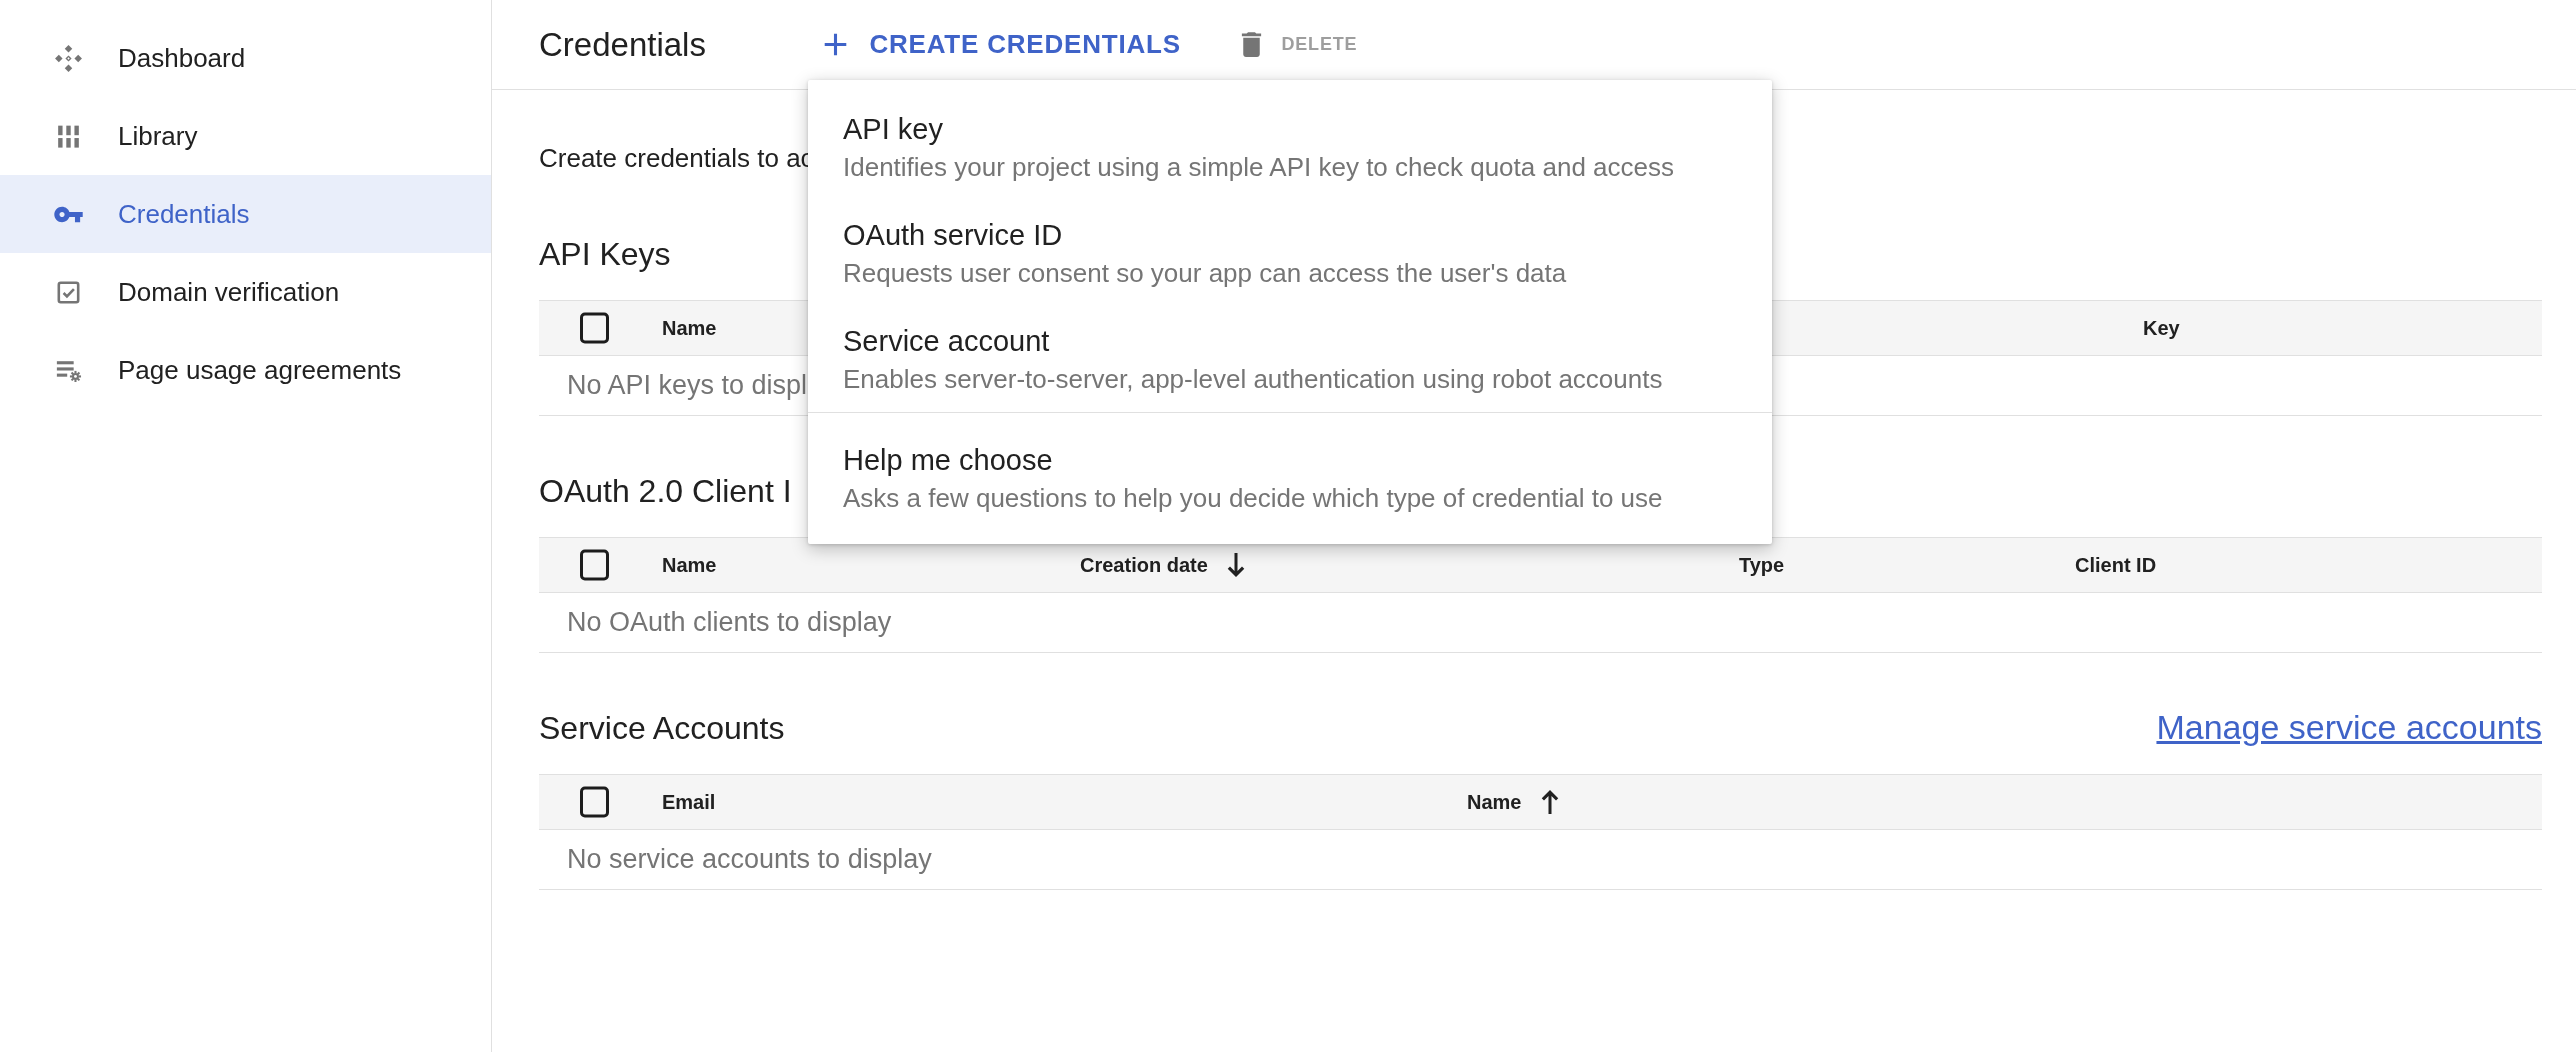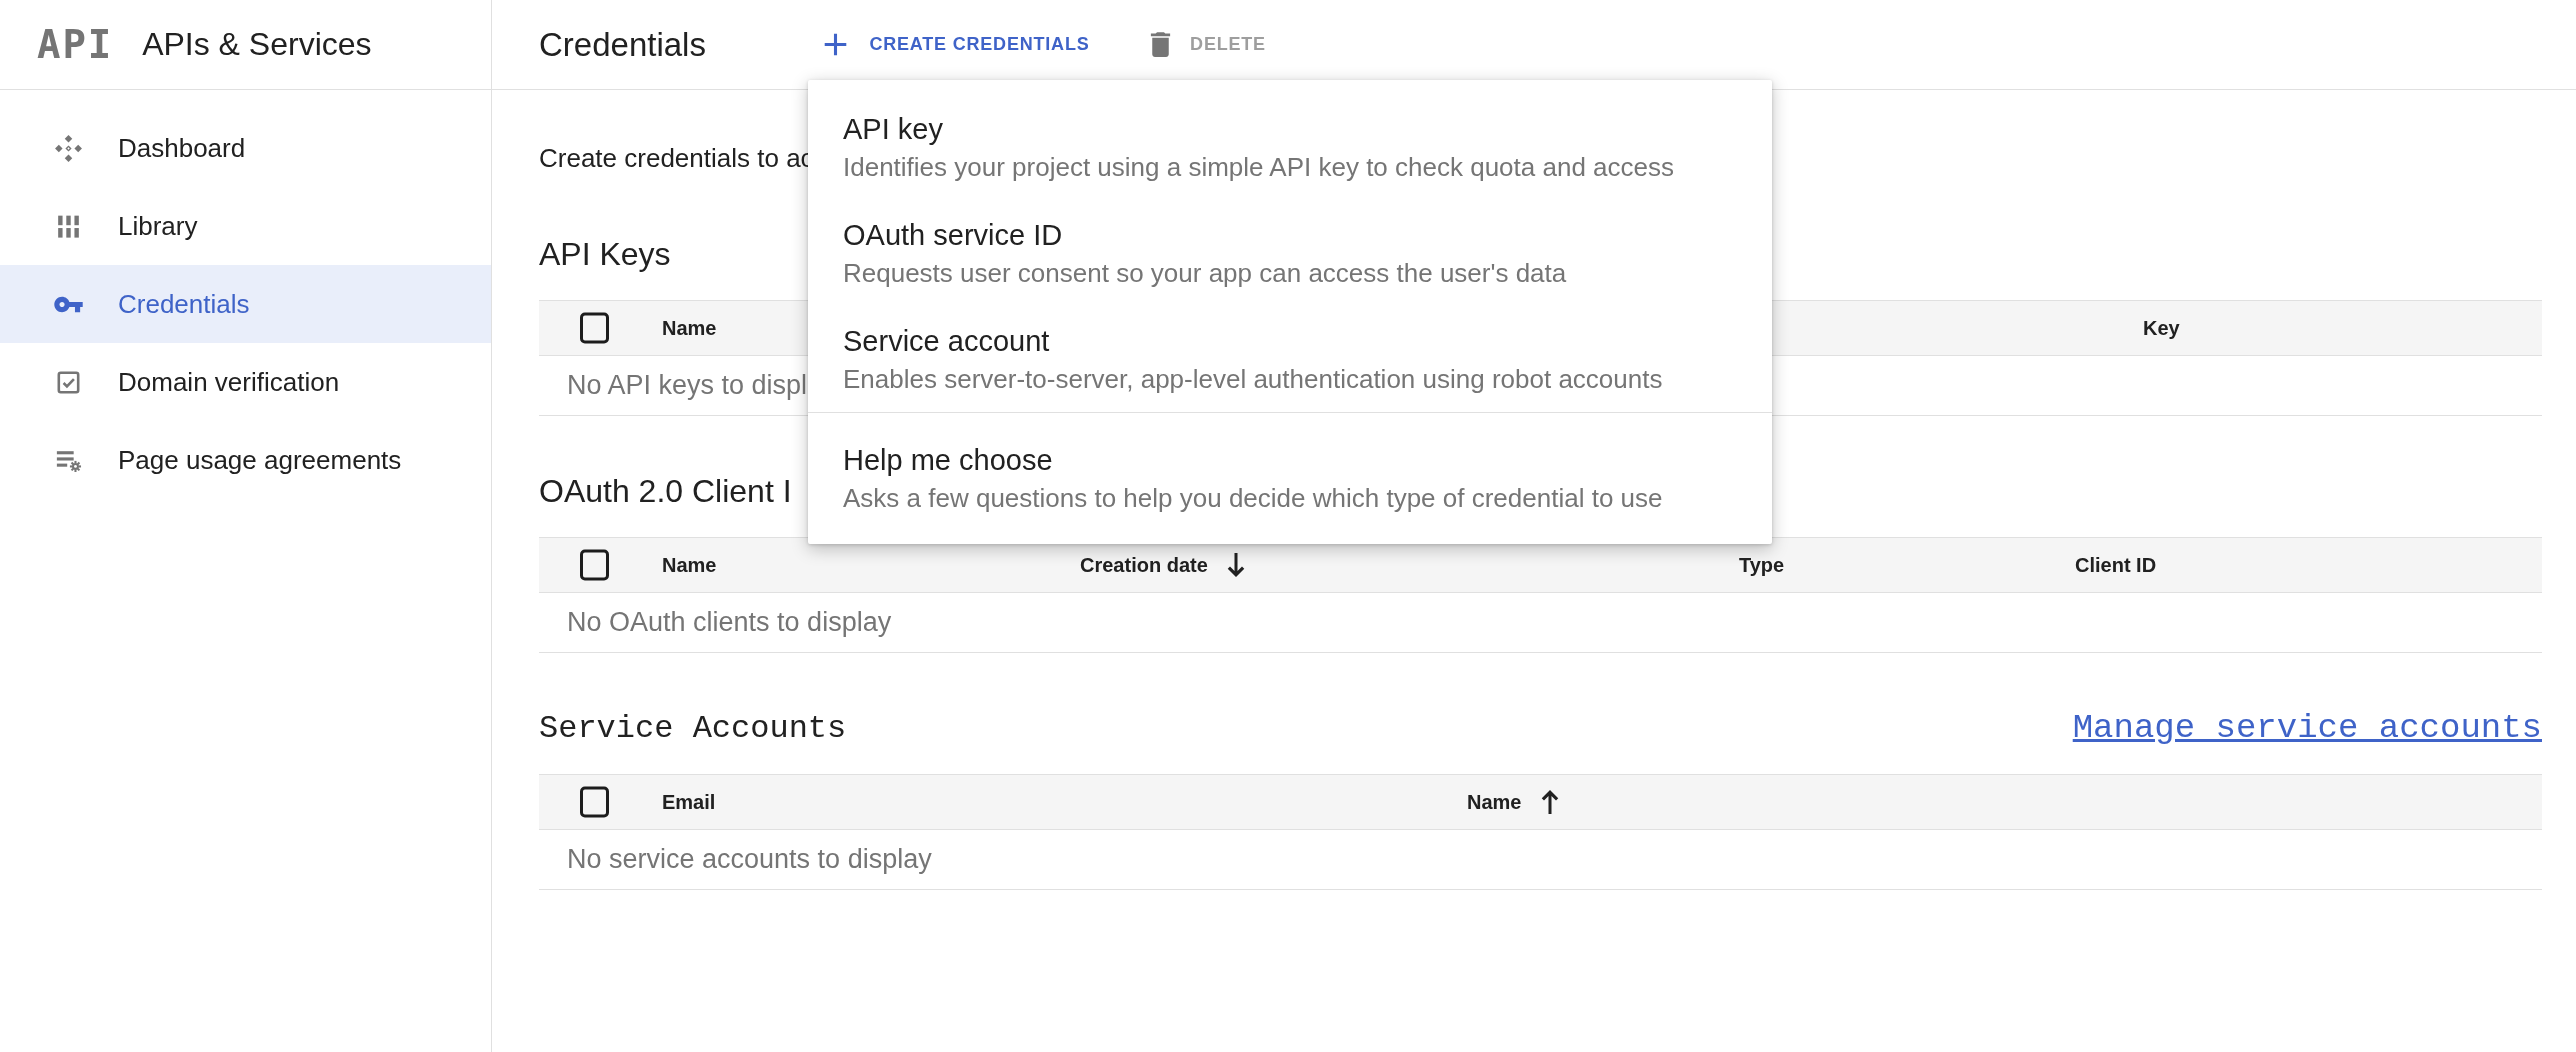--- a/index.html
+++ b/index.html
@@ -19,30 +19,30 @@
   .nav-item.selected { background:#e9eefa; }
   .nav-item.selected .nav-label { color:#3f63c8; }
 
   
   .main { flex:1; position:relative; background:#fff; }
   .toolbar { height:90px; border-bottom:1px solid #e0e0e0; display:flex; align-items:center; padding-left:47px; background:#fff; }
   .page-title { font-size:33px; font-weight:400; color:#212121; }
   .btn { display:flex; align-items:center; cursor:pointer; background:none; border:none;
          font-family:"Liberation Sans", sans-serif; }
   .btn-create { margin-left:111px; }
-  .btn-create .btn-label { color:#3f63c8; font-size:18px; font-weight:700; letter-spacing:0.8px; margin-left:15.5px; }
+  .btn-create .btn-label { color:#3f63c8; font-size:26px; font-weight:700; letter-spacing:0.8px; margin-left:15.5px; }
   .btn-delete { margin-left:54px; cursor:default; }
   .btn-delete .btn-label { color:#9e9e9e; font-size:18px; font-weight:700; letter-spacing:0.8px; margin-left:13.6px; }
 
   .content { padding:0 34px 0 47px; }
   .intro { margin-top:52px; font-size:26px; line-height:33px; color:#212121; }
   .section-heading { font-size:32px; font-weight:400; color:#212121; line-height:43px; }
   .h-api { margin-top:58px; }
   .h-oauth { margin-top:54px; }
-  .section-heading-row { margin-top:54px; display:flex; align-items:baseline; justify-content:space-between;font-family:Liberation Mono, monospace; }
+  .section-heading-row { margin-top:54px; display:flex; align-items:baseline; justify-content:space-between; }
   .manage-link { font-size:34px; color:#3f63c8; text-decoration:underline; cursor:pointer; }
 
   .table { margin-top:24px; width:100%; }
   .thead { position:relative; height:56px; background:#f5f5f5;
            border-top:1px solid #e0e0e0; border-bottom:1px solid #e0e0e0; }
   .th { position:absolute; top:50%; transform:translateY(-50%);
         font-size:20px; font-weight:700; color:#212121; white-space:nowrap; display:flex; align-items:center; }
   .checkbox { position:absolute; left:41px; top:50%; transform:translateY(-50%);
               width:29px; height:31px; border:3.9px solid #1c1c1c; border-radius:4.9px; background:#f5f5f5; cursor:pointer; }
   .sort-arrow { margin-left:15.5px; display:inline-flex; }
@@ -60,24 +60,20 @@
   .menu-bottom-pad { height:13.6px; }
 
   svg { display:block; }
 </style>
 </head>
 <body>
 
 <div class="app">
 
   <div class="sidebar">
-    <div class="sidebar-header">
-      <span class="logo">API</span>
-      <span class="app-title">APIs &amp; Services</span>
-    </div>
     <div class="nav">
 
       <div class="nav-item">
         <span class="nav-icon">
           <svg width="31" height="31" viewBox="0 0 24 24" fill="#757575">
             <path d="M12 1.6 14.9 4.5 12 7.4 9.1 4.5z"></path>
             <path d="M4.5 9.1 7.4 12 4.5 14.9 1.6 12z"></path>
             <path d="M19.5 9.1 22.4 12 19.5 14.9 16.6 12z"></path>
             <path d="M12 16.6 14.9 19.5 12 22.4 9.1 19.5z"></path>
             <path fill-rule="evenodd" d="M12 9.6 14.4 12 12 14.4 9.6 12zM12 11.1l-.9.9.9.9.9-.9z"></path>

